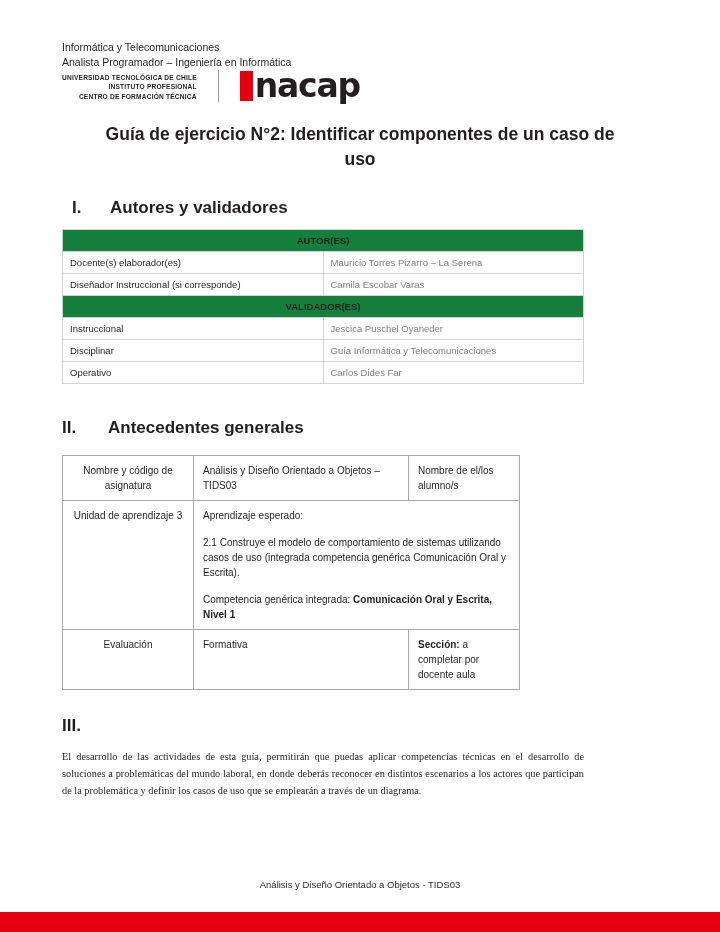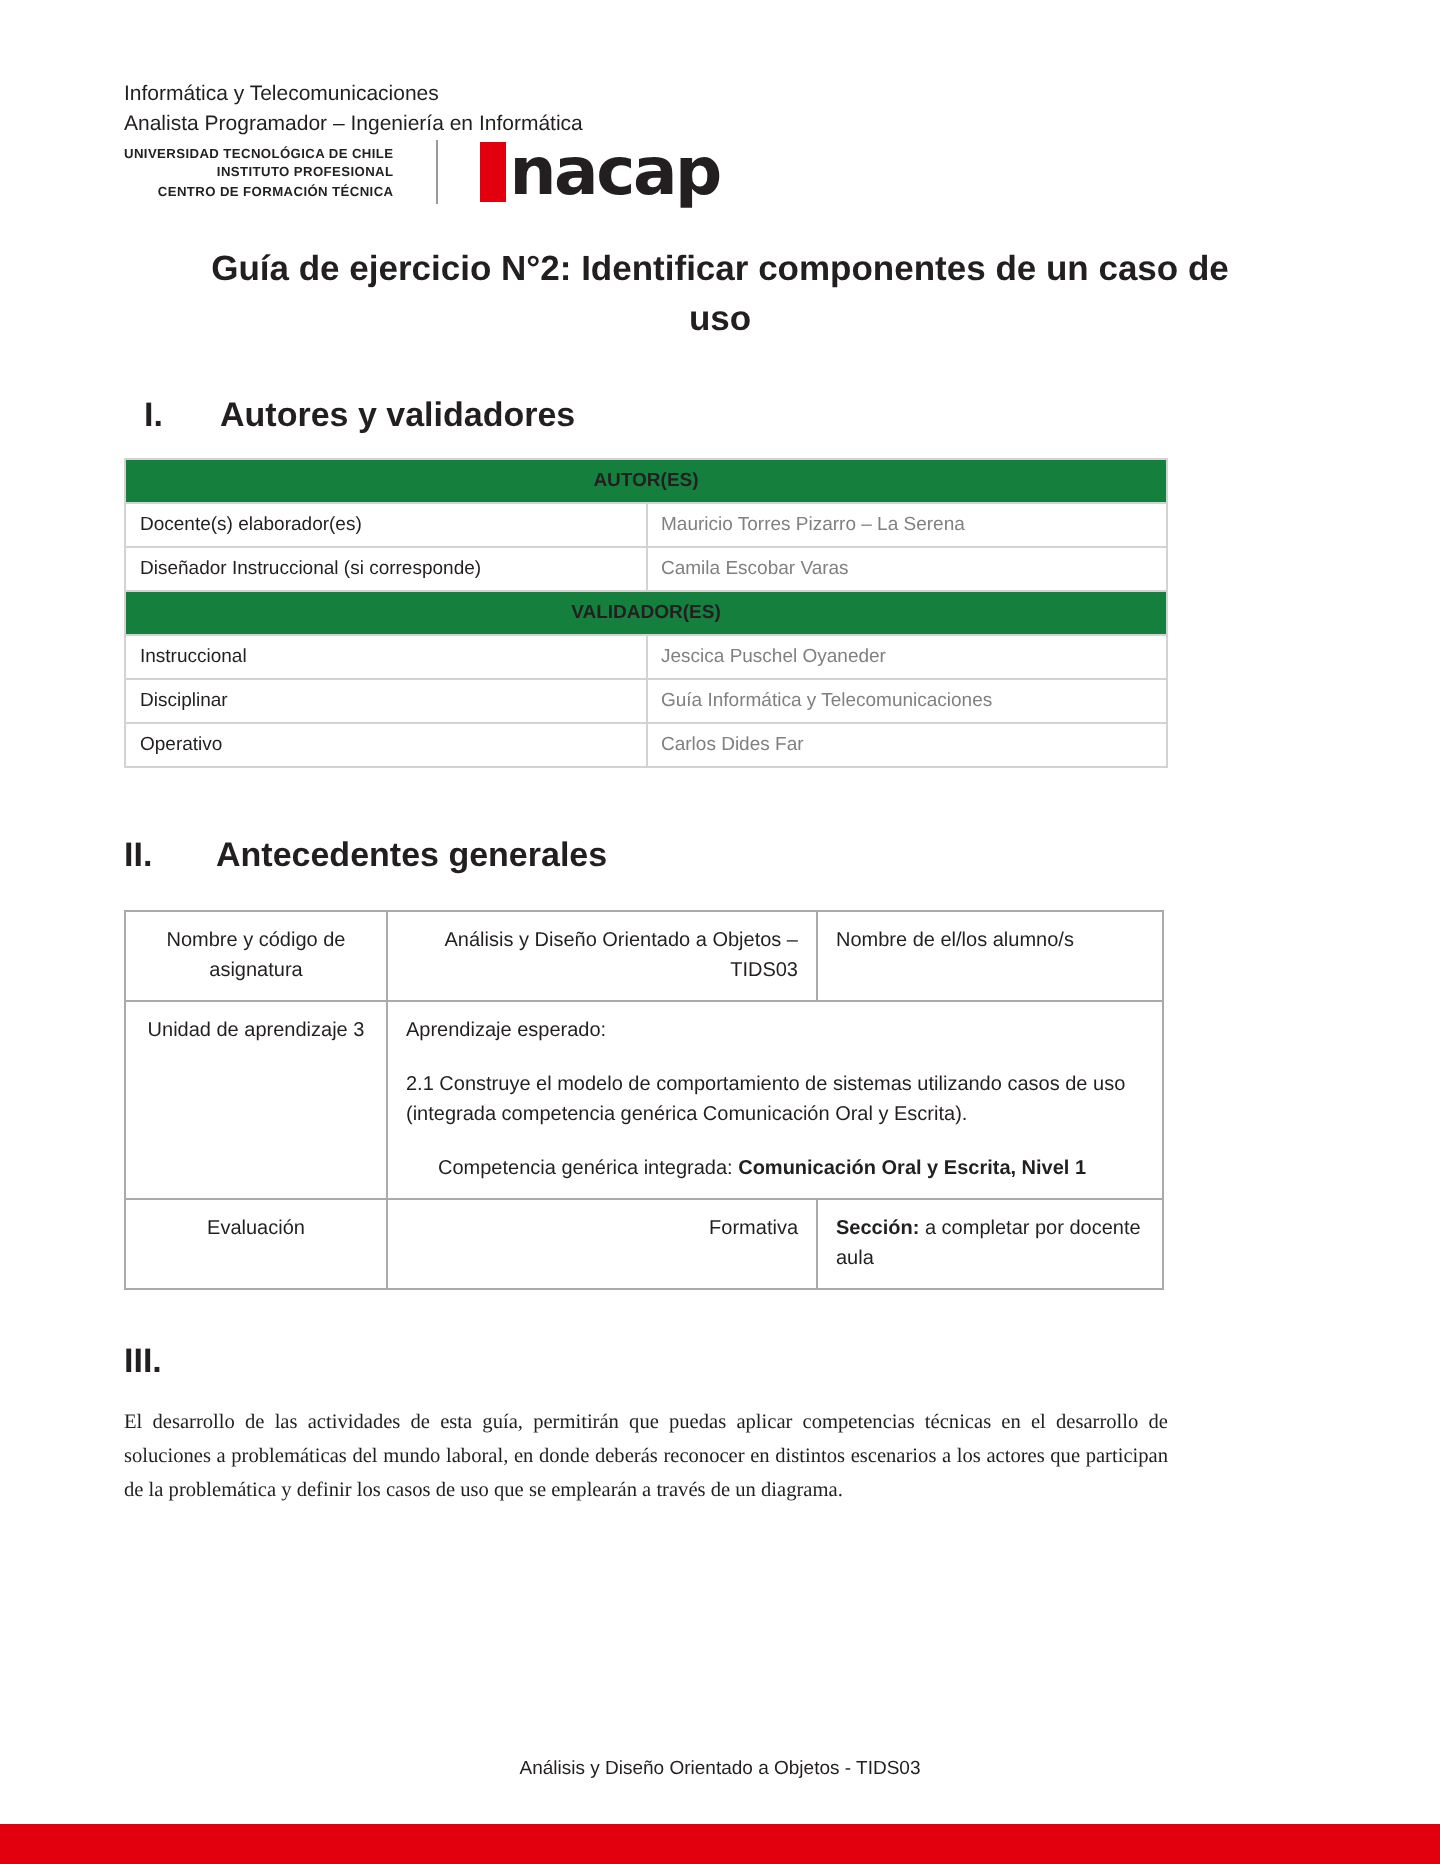--- a/index.html
+++ b/index.html
@@ -124,35 +124,35 @@
     background: #15803d;
     text-align: center;
     font-weight: bold;
     color: #231f20;
   }
   table.autores td.lbl { width: 207px; color: #231f20; }
   table.autores td.val { color: #808080; }
 
   
   table.antecedentes {
-    width: 520px;
+    width: 458px;
     margin: 17px 0 0 0;
     table-layout: fixed;
     font-size: 10px;
   }
   table.antecedentes td {
     border: 1px solid #aaaaaa;
     padding: 7px 9px;
     vertical-align: top;
     line-height: 15px;
   }
   td.cell-nombre { width: 112px; text-align: center; }
-  td.cell-mid { width: 196px; text-align: right; }
+  td.cell-mid { width: 196px; text-align: left; }
   .ap-block p { margin: 0 0 12px 0; }
-  .ap-block p:last-child { margin-bottom: 0; margin-left: 16px; }
+  .ap-block p:last-child { margin-bottom: 0; }
   .eval-row td { padding-top: 5px; padding-bottom: 5px; }
   b, strong { font-weight: bold; }
 
   
   .body-text {
     width: 522px;
     margin: 12px 0 0 0;
     font-size: 10.3px;
     line-height: 17px;
     text-align: justify;

